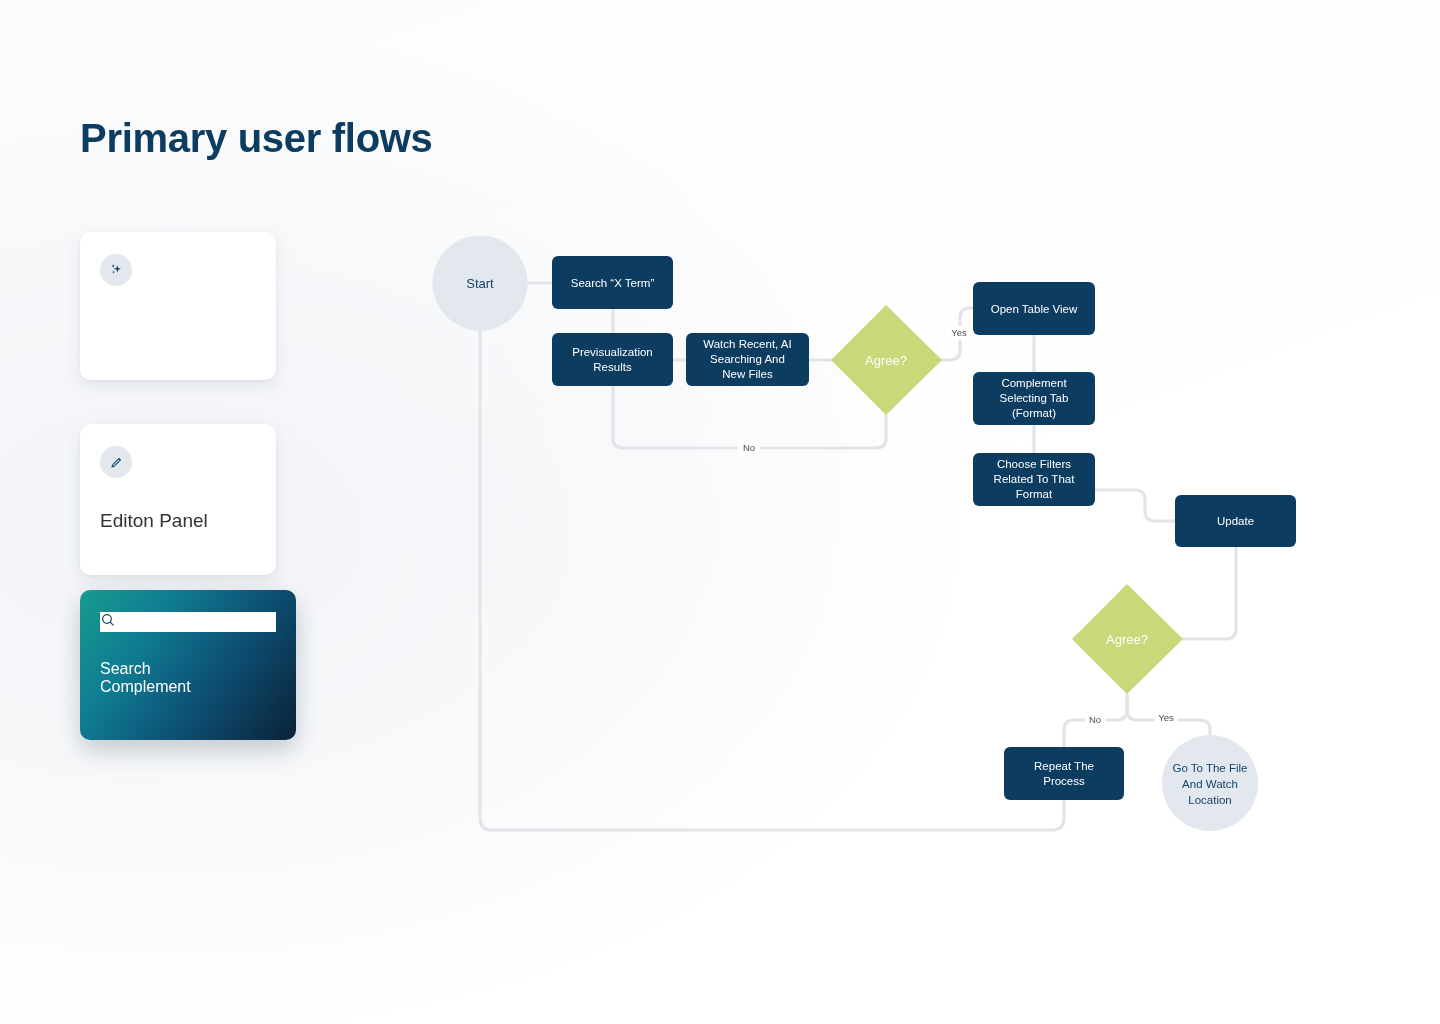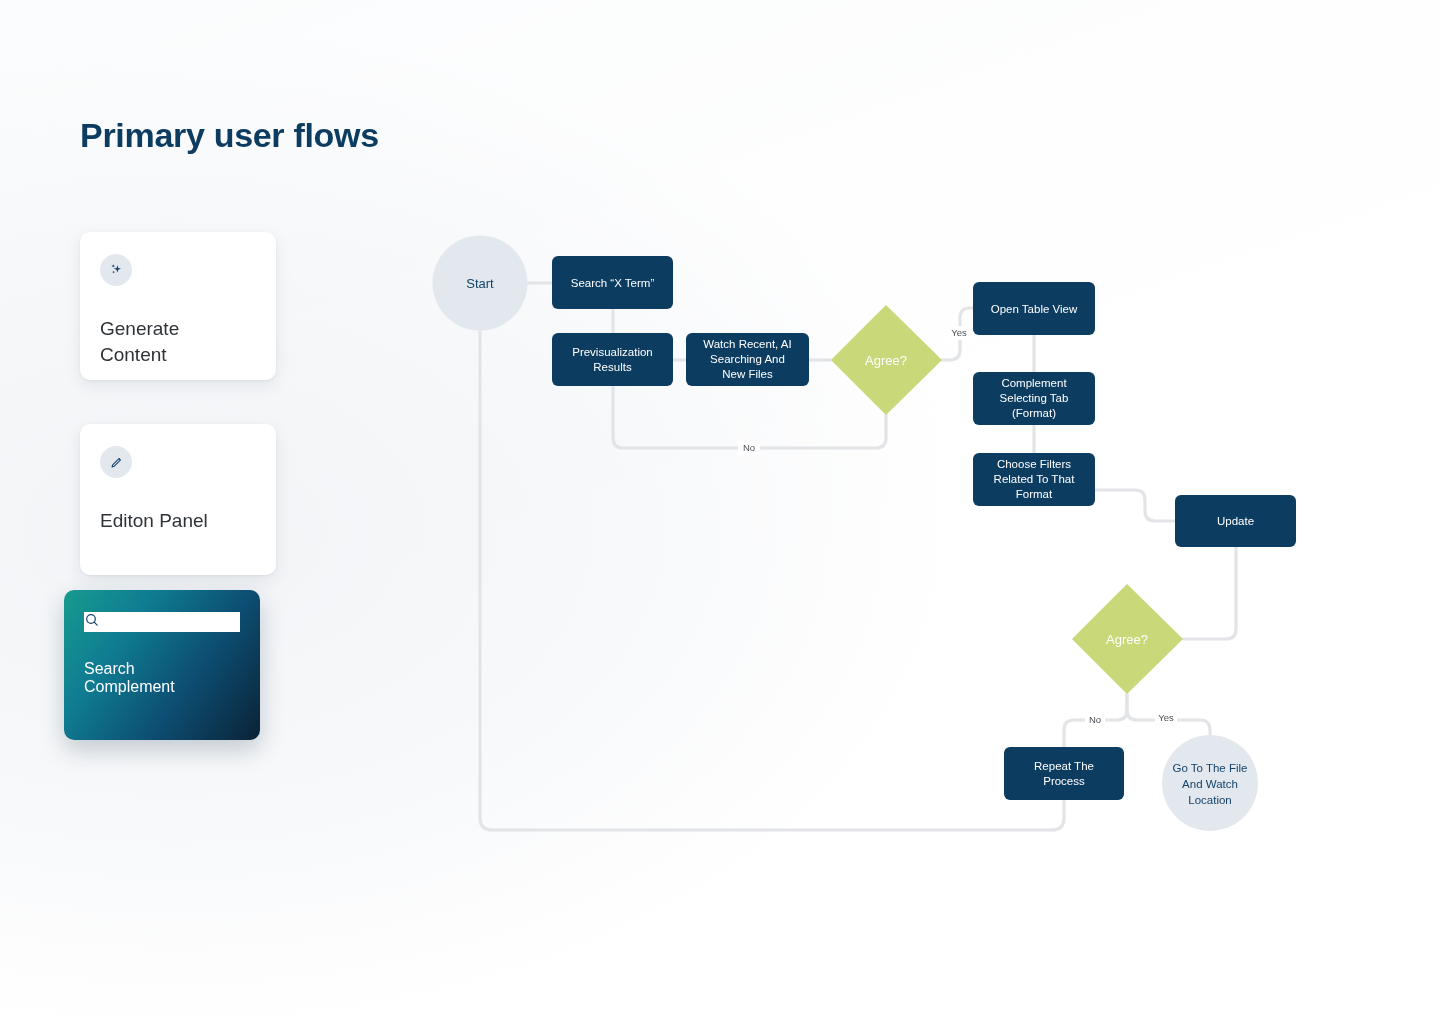--- a/index.html
+++ b/index.html
@@ -14,21 +14,21 @@
   .bg-wash{
     position:absolute; inset:0;
     background:
       radial-gradient(1100px 700px at 12% 52%, #f2f4f7 0%, rgba(242,244,247,0.55) 42%, rgba(255,255,255,0) 72%),
       linear-gradient(160deg,#fbfcfd 0%,#ffffff 55%,#ffffff 100%);
     pointer-events:none;
   }
 
   .page-title{
     position:absolute; left:80px; top:116px;
-    font-size:34px; font-weight:bold; letter-spacing:-0.3px;
+    font-size:40px; font-weight:bold; letter-spacing:-0.3px;
     color:#0d3c61;
   }
 
   
   .card{
     position:absolute; left:80px; width:196px;
     border-radius:10px;
     background:#ffffff;
     box-shadow:0 6px 18px rgba(16,40,70,0.08), 0 1px 3px rgba(16,40,70,0.06);
     padding:22px 20px 0 20px;
@@ -39,21 +39,21 @@
     display:flex; align-items:center; justify-content:center;
   }
   .card .ctitle{
     margin-top:30px;
     font-size:19px; line-height:26px; color:#2e3338; font-weight:400;
   }
   #card-generate{ top:232px; height:148px; }
   #card-editor  { top:424px; height:151px; }
 
   #card-search{
-    position:absolute; left:64px; top:590px; width:196px; height:150px;
+    position:absolute; left:80px; top:590px; width:216px; height:150px;
     border-radius:10px;
     background:linear-gradient(125deg,#179b8e 0%,#0f7c92 30%,#0d4f74 62%,#0b2236 100%);
     box-shadow:0 10px 24px rgba(10,40,65,0.22);
     padding:22px 20px 0 20px;
   }
   #card-search .ic{ background:#ffffff; }
   #card-search .ctitle{ color:#ffffff; margin-top:28px; }
 
   
   #flow{ position:absolute; left:0; top:0; width:1440px; height:1024px; }
@@ -84,24 +84,20 @@
 <h1 class="page-title">Primary user flows</h1>
 
 <div class="card" id="card-generate">
   <div class="ic">
     <svg width="16" height="16" viewBox="0 0 16 16" aria-hidden="true">
       <path d="M9.4 3.2 L10.3 5.9 L13 6.8 L10.3 7.7 L9.4 10.4 L8.5 7.7 L5.8 6.8 L8.5 5.9 Z" fill="#14436a"></path>
       <path d="M5.2 2.2 L5.7 3.5 L7 4 L5.7 4.5 L5.2 5.8 L4.7 4.5 L3.4 4 L4.7 3.5 Z" fill="#14436a"></path>
       <path d="M5.6 8.6 L6 9.7 L7.1 10.1 L6 10.5 L5.6 11.6 L5.2 10.5 L4.1 10.1 L5.2 9.7 Z" fill="#14436a"></path>
     </svg>
   </div>
-  <div class="ctitle">
-    <span>Generate</span><br>
-    <span>Content</span>
-  </div>
 </div>
 
 <div class="card" id="card-editor">
   <div class="ic">
     <svg width="15" height="15" viewBox="0 0 16 16" aria-hidden="true">
       <path d="M3.2 12.8 L3.9 10.6 L10.6 3.9 L12.1 5.4 L5.4 12.1 Z" fill="none" stroke="#14436a" stroke-width="1.1" stroke-linejoin="round"></path>
       <path d="M10.6 3.9 L12.1 5.4" stroke="#14436a" stroke-width="1.1"></path>
     </svg>
   </div>
   <div class="ctitle">

